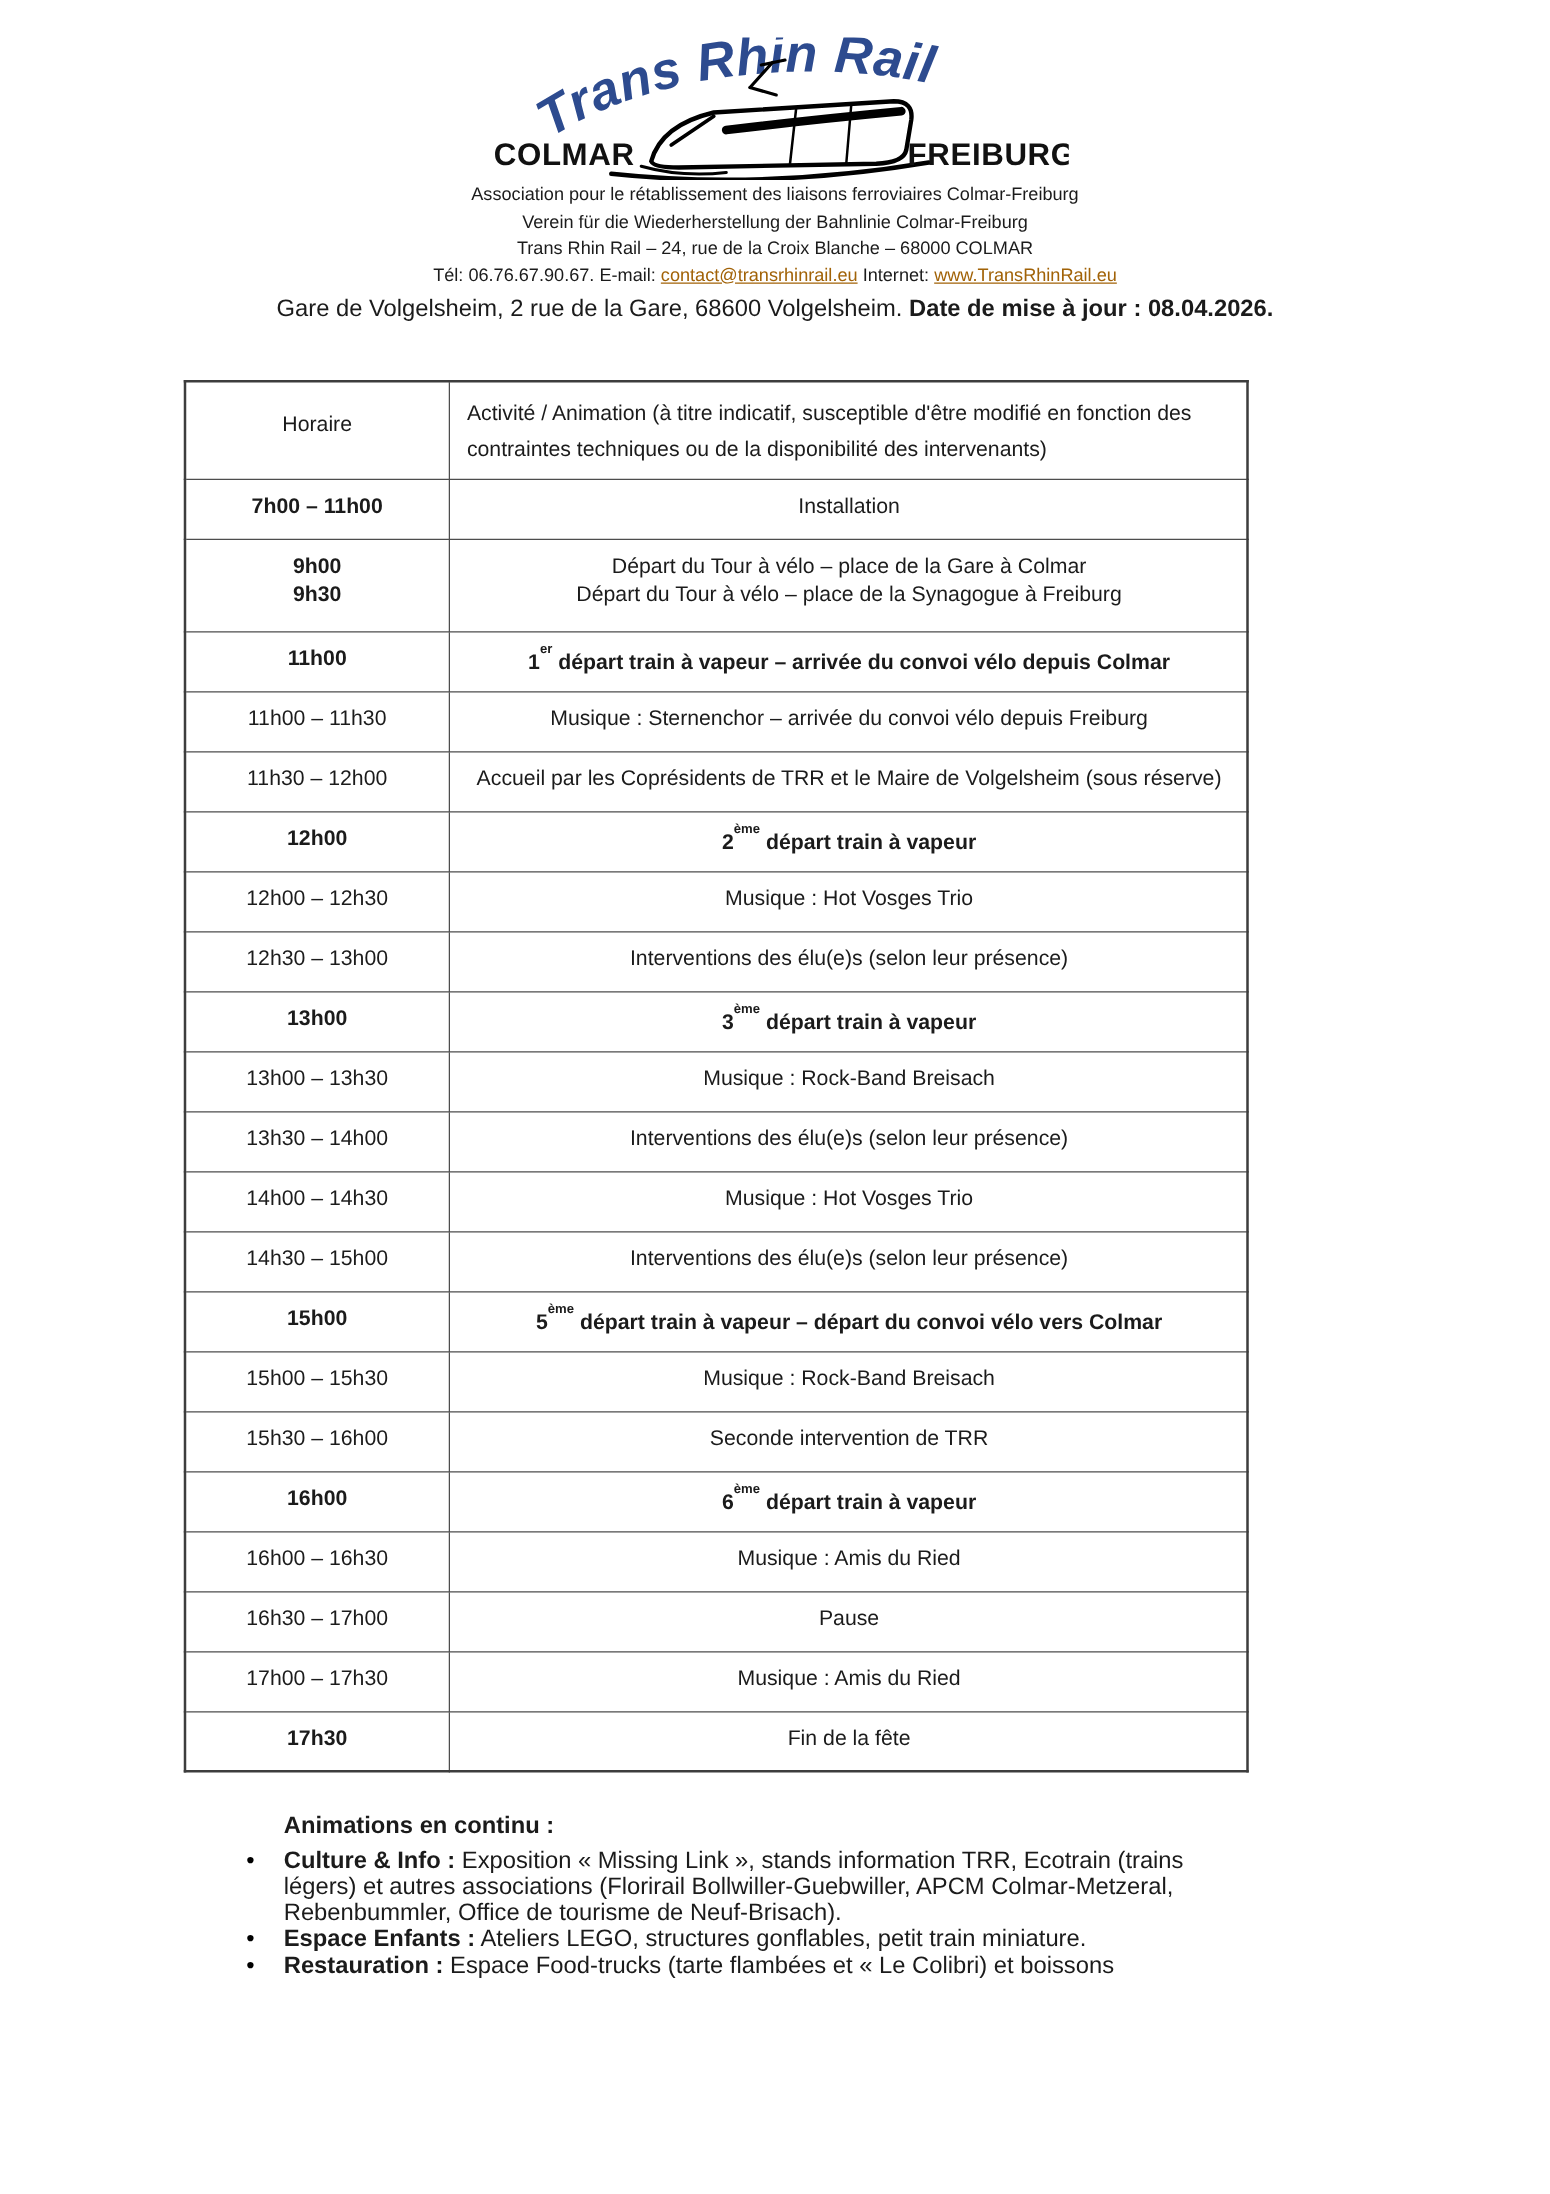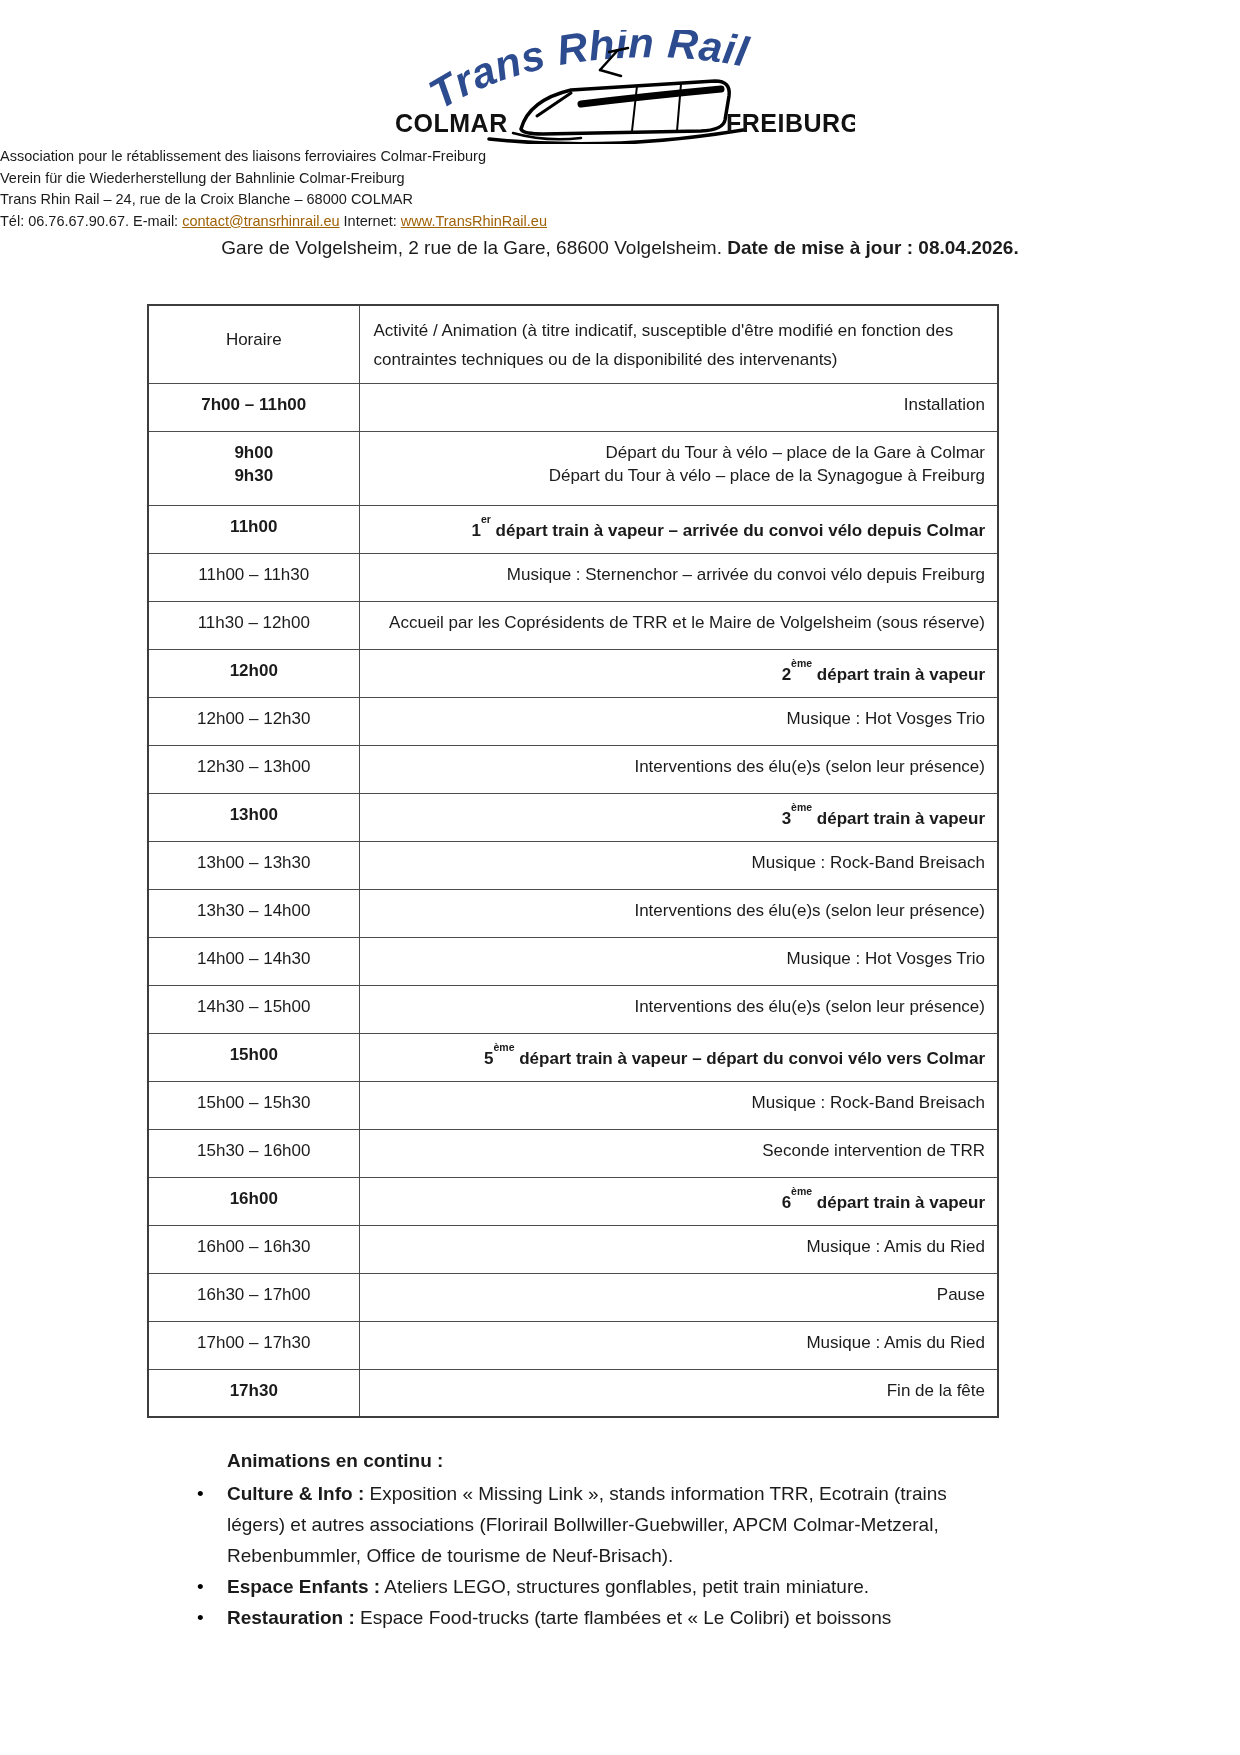--- a/index.html
+++ b/index.html
@@ -9,21 +9,21 @@
     font-family:"Liberation Sans", sans-serif;
     color:#1b1b1b;
   }
   .page { width:1240px; height:1755px; padding-top:30px; }
 
   
   .logo-wrap { width:470px; margin:0 auto; }
   .logo-wrap svg { display:block; }
 
   
-  .assoc { text-align:left; font-size:14.5px; line-height:18.5px; margin-top:3px; }
+  .assoc { text-align:center; font-size:14.5px; line-height:18.5px; margin-top:3px; }
   .assoc a { color:#a16207; text-decoration:underline; }
 
   h1.title {
     text-align:center; font-size:27.5px; font-weight:bold; letter-spacing:-0.2px;
     line-height:38px; margin-top:7px; color:#151515;
   }
   .subtitle { text-align:center; font-size:19px; line-height:28px; margin-top:4px; }
   .subtitle .b { font-weight:bold; }
 
   
@@ -36,29 +36,29 @@
   table.sched th, table.sched td { border:1px solid #4d4d4d; }
   th.horaire {
     width:211px; font-weight:normal; text-align:center; vertical-align:middle;
     font-size:17px; padding-bottom:8px;
   }
   th.activite {
     font-weight:normal; text-align:left; vertical-align:top;
     padding:10px 14px 0 14px; line-height:29px; height:78px; font-size:17px;
   }
   td.time   { text-align:center; vertical-align:top; padding-top:9px; height:48px; line-height:23px; }
-  td.act    { text-align:right;  vertical-align:top; padding:9px 12px 0 14px; line-height:23px; }
+  td.act    { text-align:center;  vertical-align:top; padding:9px 12px 0 14px; line-height:23px; }
   .b { font-weight:bold; }
   sup.ord { font-size:10.5px; position:relative; top:-7px; font-weight:inherit; }
 
   
   .cont-head { font-weight:bold; font-size:19px; line-height:30px; margin:28px 4px 2px 227px; }
   ul.cont { list-style:none; margin-left:191px; width:792px; }
   ul.cont li {
-    position:relative; padding-left:36px; font-size:19px; line-height:31px;
+    position:relative; padding-left:36px; font-size:19px; line-height:21px;
   }
   ul.cont li::before {
     content:"\2022"; position:absolute; left:6px; top:0; font-size:19px; color:#000;
   }
 </style>
 </head>
 <body>
 
 <div class="page">
 

